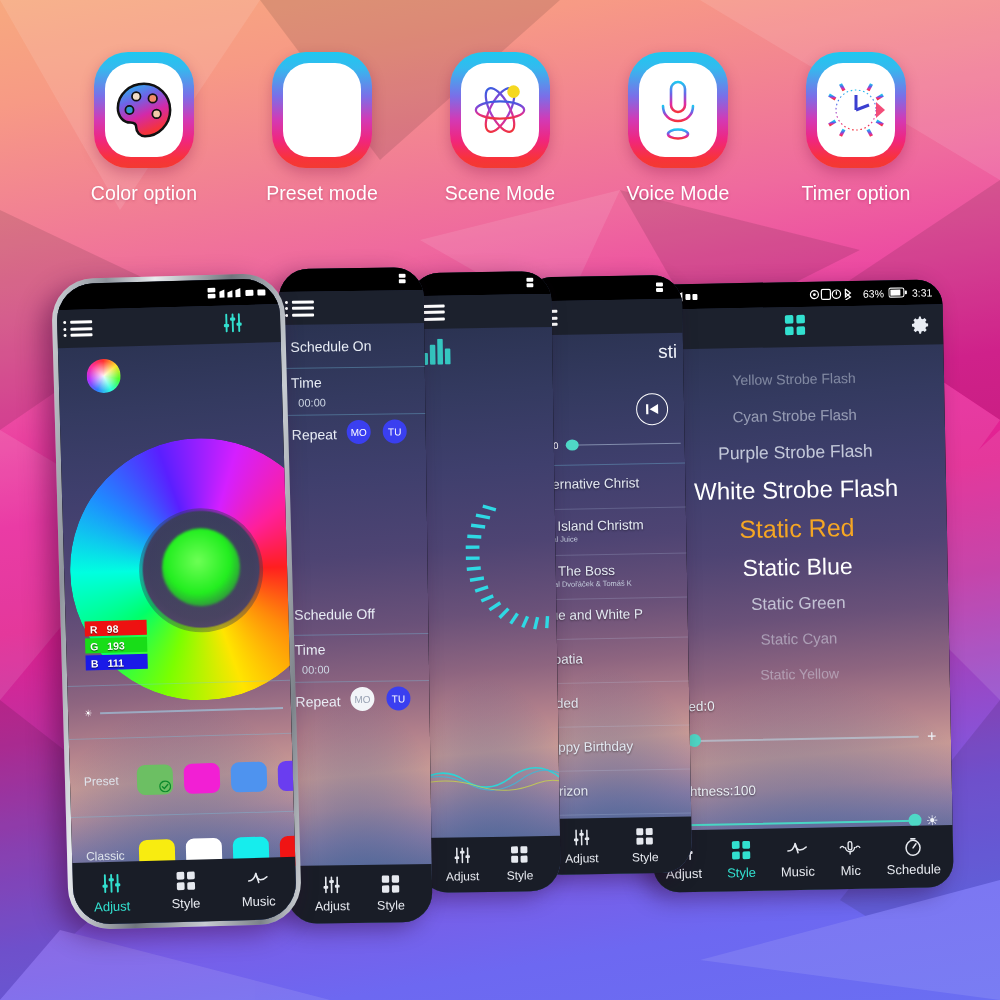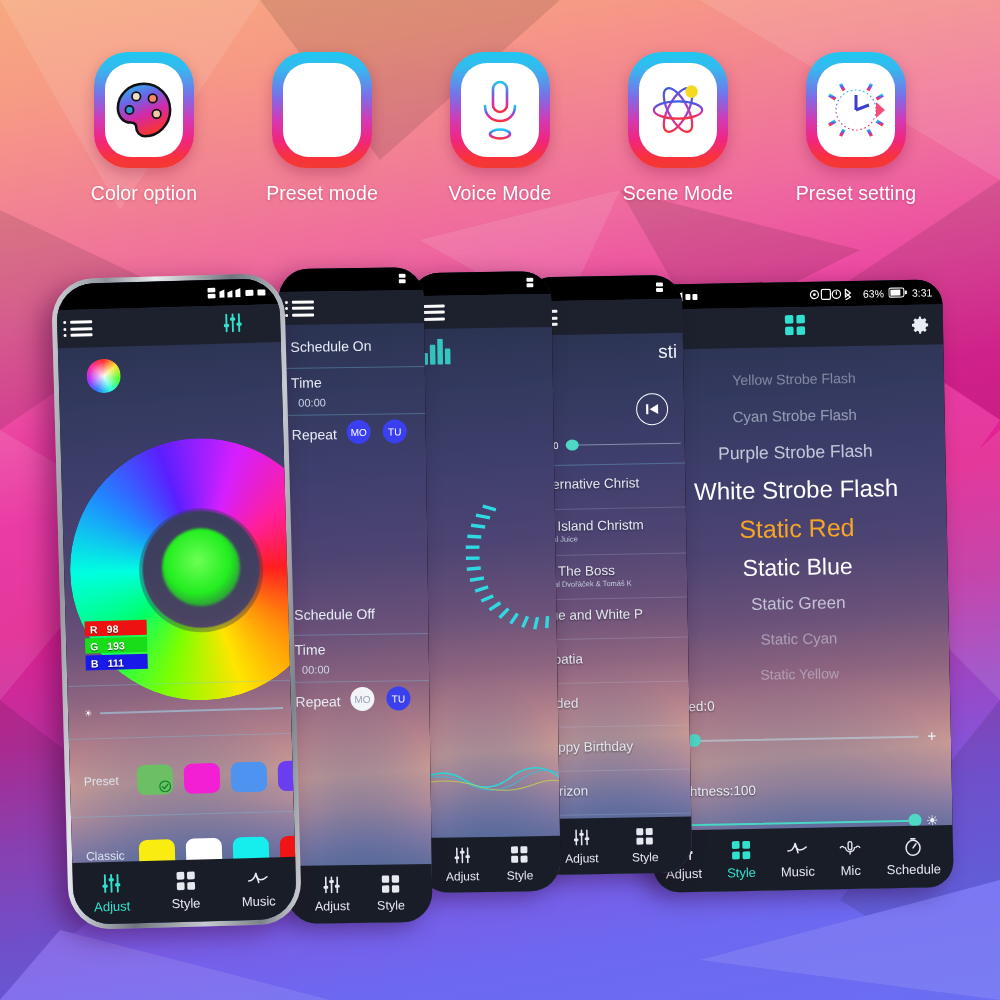--- a/index.html
+++ b/index.html
@@ -205,20 +205,44 @@
           </g>
         </svg>
       </div>
     </div>
     <div class="icon-label">Preset mode</div>
   </div>
 
   <div class="icon-cell">
     <div class="icon-badge">
       <div class="icon-inner">
+        <svg width="62" height="58" viewBox="0 0 64 60">
+          <defs>
+            <linearGradient id="ag" x1="0" y1="0" x2="0" y2="1">
+              <stop offset="0%" stop-color="#3b5ce0"></stop>
+                <stop offset="45%" stop-color="#9b3fd0"></stop>
+              <stop offset="75%" stop-color="#e02f8e"></stop>
+                <stop offset="100%" stop-color="#f0333c"></stop>
+            </linearGradient>
+          </defs>
+          <g fill="none" stroke="url(#ag)" stroke-width="2.3">
+            <ellipse cx="32" cy="30" rx="10" ry="25" transform="rotate(28 32 30)"></ellipse>
+            <ellipse cx="32" cy="30" rx="10" ry="25" transform="rotate(-28 32 30)"></ellipse>
+            <ellipse cx="32" cy="30" rx="25" ry="9"></ellipse>
+          </g>
+          <circle cx="46" cy="11" r="6.5" fill="#f5d820"></circle>
+        </svg>
+      </div>
+    </div>
+    <div class="icon-label">Scene Mode</div>
+  </div>
+
+  <div class="icon-cell">
+    <div class="icon-badge">
+      <div class="icon-inner">
         <svg width="54" height="64" viewBox="0 0 54 64">
           <defs>
             <linearGradient id="mg" x1="0" y1="0" x2="0" y2="1">
               <stop offset="0%" stop-color="#1fc6f0"></stop>
                 <stop offset="40%" stop-color="#6a63e8"></stop>
               <stop offset="72%" stop-color="#de2ba6"></stop>
                 <stop offset="100%" stop-color="#f4333c"></stop>
             </linearGradient>
           </defs>
           <rect x="20" y="4" width="14" height="30" rx="7" fill="none" stroke="url(#mg)" stroke-width="2.6"></rect>
@@ -229,44 +253,20 @@
               <line x1="21" y1="23" x2="33" y2="23"></line>
             <line x1="21" y1="27" x2="33" y2="27"></line>
           </g>
           <path d="M12 28c0 9 6.7 15 15 15s15-6 15-15" fill="none" stroke="url(#mg)" stroke-width="2.6" stroke-linecap="round"></path>
           <line x1="27" y1="43" x2="27" y2="52" stroke="url(#mg)" stroke-width="2.6"></line>
           <ellipse cx="27" cy="56" rx="10" ry="4.5" fill="none" stroke="url(#mg)" stroke-width="2.6"></ellipse>
         </svg>
       </div>
     </div>
     <div class="icon-label">Voice Mode</div>
-  </div>
-
-  <div class="icon-cell">
-    <div class="icon-badge">
-      <div class="icon-inner">
-        <svg width="62" height="58" viewBox="0 0 64 60">
-          <defs>
-            <linearGradient id="ag" x1="0" y1="0" x2="0" y2="1">
-              <stop offset="0%" stop-color="#3b5ce0"></stop>
-                <stop offset="45%" stop-color="#9b3fd0"></stop>
-              <stop offset="75%" stop-color="#e02f8e"></stop>
-                <stop offset="100%" stop-color="#f0333c"></stop>
-            </linearGradient>
-          </defs>
-          <g fill="none" stroke="url(#ag)" stroke-width="2.3">
-            <ellipse cx="32" cy="30" rx="10" ry="25" transform="rotate(28 32 30)"></ellipse>
-            <ellipse cx="32" cy="30" rx="10" ry="25" transform="rotate(-28 32 30)"></ellipse>
-            <ellipse cx="32" cy="30" rx="25" ry="9"></ellipse>
-          </g>
-          <circle cx="46" cy="11" r="6.5" fill="#f5d820"></circle>
-        </svg>
-      </div>
-    </div>
-    <div class="icon-label">Scene Mode</div>
   </div>
 
   <div class="icon-cell">
     <div class="icon-badge">
       <div class="icon-inner">
         <svg width="66" height="64" viewBox="0 0 66 64">
           <defs>
             <linearGradient id="cg" x1="0" y1="0" x2="0" y2="1">
               <stop offset="0%" stop-color="#1fc0ee"></stop>
                 <stop offset="40%" stop-color="#5b61e6"></stop>
@@ -288,21 +288,21 @@
             <line x1="6" y1="17" x2="12.5" y2="21"></line>
             <line x1="17.5" y1="6" x2="21" y2="12.5"></line>
           </g>
           <circle cx="33" cy="32" r="20" fill="none" stroke="url(#cg)" stroke-width="1.1" stroke-dasharray="1.6 2.6"></circle>
           <line x1="33" y1="32" x2="33" y2="17" stroke="#3b3fd0" stroke-width="3"></line>
           <line x1="33" y1="32" x2="46" y2="27" stroke="#3b3fd0" stroke-width="3"></line>
           <path d="M53 24 L62 32 L53 40 Z" fill="#f23a6a" opacity="0.9"></path>
         </svg>
       </div>
     </div>
-    <div class="icon-label">Preset setting</div>
+    <div class="icon-label">Timer option</div>
   </div>
 </div>
 
 <div class="stage">
 
   <div class="phone" style="left:648px; top:282px; width:300px; height:608px; transform:rotate(-1.1deg); border-radius:26px;">
     <div class="screen">
       <div class="wallpaper"></div>
 
       <div class="statusbar" style="height:25px;">

